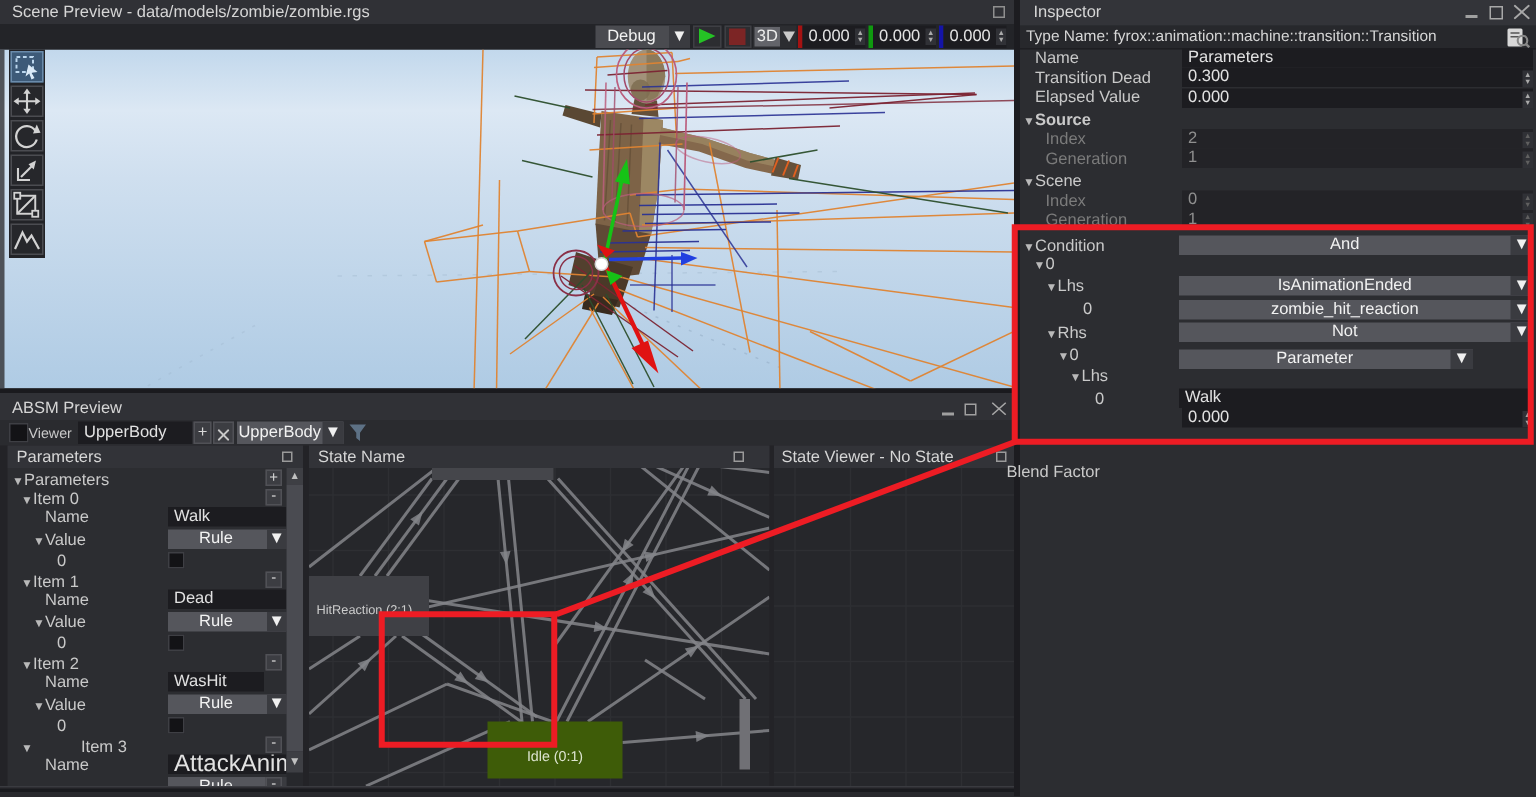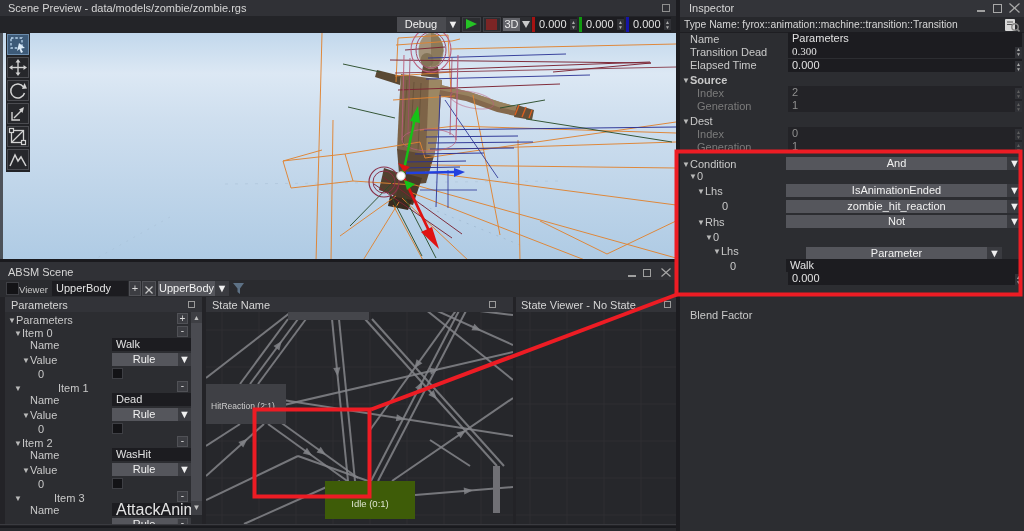--- a/index.html
+++ b/index.html
@@ -163,21 +163,21 @@
 <line x1="404" y1="145" x2="430" y2="200" stroke="#e01212" stroke-width="2.8"></line>
 <polygon points="421,199 432,194 439,216" fill="#e01212"></polygon>
 <polygon points="398,130 410,134 404,139" fill="#e01212"></polygon>
 <polygon points="404,147 415,151 407,157" fill="#16c216"></polygon>
 <circle cx="401" cy="143" r="4.2" fill="#ffffff" stroke="#d0d0d0"></circle>
 </svg>
   </div>
 <div class="abs" style="left:0;top:259px;width:676px;height:3px;background:#1a1a1e;"></div>
 
 <div class="hdr" style="left:0;top:262px;width:676px;height:18px;"></div>
-<div class="tw" style="left:8px;top:266px;">ABSM Scene</div>
+<div class="tw" style="left:8px;top:266px;">ABSM Preview</div>
 <div class="abs" style="left:628px;top:275px;width:8px;height:1.5px;background:#a0a0a0;"></div>
 <div class="abs" style="left:643px;top:269px;width:8px;height:8px;border:1px solid #a0a0a0;"></div>
 <svg class="abs" style="left:661px;top:268px;" width="10" height="9">
     <line x1="0.5" y1="0.5" x2="9.5" y2="8.5" stroke="#a8a8a8" stroke-width="1.1"></line>
     <line x1="9.5" y1="0.5" x2="0.5" y2="8.5" stroke="#a8a8a8" stroke-width="1.1"></line>
   </svg>
 
 <div class="abs" style="left:0;top:280px;width:676px;height:17px;background:#2a2b2f;"></div>
 <div class="abs" style="left:6px;top:282px;width:13px;height:13px;background:#131316;border:1px solid #3e3f44;"></div>
 <div class="t" style="left:19px;top:284px;font-size:9.5px;">Viewer</div>
@@ -211,34 +211,34 @@
     <div class="t" style="left:17px;top:15px;">Item 0</div>
  <div class="btn" style="left:172px;top:14px;width:11px;height:11px;font-size:10px;line-height:8px;">-</div>
  <div class="t" style="left:25px;top:27px;">Name</div>
  <div class="field" style="left:107px;top:26px;width:79px;height:13px;line-height:13px;">Walk</div>
  <div class="exp" style="left:17px;top:44px;">▼</div>
     <div class="t" style="left:25px;top:42px;">Value</div>
  <div class="drop" style="left:107px;top:41px;width:79px;height:13px;line-height:13px;">Rule<span class="da" style="width:13px;">▼</span></div>
  <div class="t" style="left:33px;top:56px;">0</div>
  <div class="abs" style="left:107px;top:56px;width:11px;height:11px;background:#131316;border:1px solid #3e3f44;"></div>
  <div class="exp" style="left:9px;top:72px;">▼</div>
-    <div class="t" style="left:17px;top:70px;margin-left:36px;">Item 1</div>
+    <div class="t" style="left:17px;top:70px;">Item 1</div>
  <div class="btn" style="left:172px;top:69px;width:11px;height:11px;font-size:10px;line-height:8px;">-</div>
  <div class="t" style="left:25px;top:82px;">Name</div>
  <div class="field" style="left:107px;top:81px;width:79px;height:13px;line-height:13px;">Dead</div>
  <div class="exp" style="left:17px;top:99px;">▼</div>
     <div class="t" style="left:25px;top:97px;">Value</div>
  <div class="drop" style="left:107px;top:96px;width:79px;height:13px;line-height:13px;">Rule<span class="da" style="width:13px;">▼</span></div>
  <div class="t" style="left:33px;top:111px;">0</div>
  <div class="abs" style="left:107px;top:111px;width:11px;height:11px;background:#131316;border:1px solid #3e3f44;"></div>
  <div class="exp" style="left:9px;top:127px;">▼</div>
     <div class="t" style="left:17px;top:125px;">Item 2</div>
  <div class="btn" style="left:172px;top:124px;width:11px;height:11px;font-size:10px;line-height:8px;">-</div>
  <div class="t" style="left:25px;top:137px;">Name</div>
- <div class="field" style="left:107px;top:136px;width:79px;height:13px;line-height:13px;">WasHit</div>
+ <div class="field" style="left:107px;top:136px;width:64px;height:13px;line-height:13px;">WasHit</div>
  <div class="exp" style="left:17px;top:154px;">▼</div>
     <div class="t" style="left:25px;top:152px;">Value</div>
  <div class="drop" style="left:107px;top:151px;width:79px;height:13px;line-height:13px;">Rule<span class="da" style="width:13px;">▼</span></div>
  <div class="t" style="left:33px;top:166px;">0</div>
  <div class="abs" style="left:107px;top:166px;width:11px;height:11px;background:#131316;border:1px solid #3e3f44;"></div>
  <div class="exp" style="left:9px;top:182px;">▼</div>
     <div class="t" style="left:17px;top:180px;margin-left:32px;">Item 3</div>
  <div class="btn" style="left:172px;top:179px;width:11px;height:11px;font-size:10px;line-height:8px;">-</div>
  <div class="t" style="left:25px;top:192px;">Name</div>
  <div class="field" style="left:107px;top:191px;width:79px;height:13px;line-height:13px;font-size:16px;">AttackAnimation</div>
@@ -356,31 +356,31 @@
     <rect x="1" y="1" width="10" height="12" fill="#d8d8d8" rx="1"></rect>
     <line x1="3" y1="4" x2="9" y2="4" stroke="#555" stroke-width="1"></line>
     <line x1="3" y1="6.5" x2="9" y2="6.5" stroke="#555" stroke-width="1"></line>
     <circle cx="11" cy="9" r="3.2" fill="none" stroke="#888" stroke-width="1.4"></circle>
     <line x1="13.2" y1="11.2" x2="15.5" y2="13.5" stroke="#888" stroke-width="1.6"></line>
   </svg>
 
 <div class="t" style="left:690px;top:33px;">Name</div>
 <div class="field" style="left:788px;top:32px;width:234px;height:13px;line-height:13px;">Parameters</div>
 <div class="t" style="left:690px;top:46px;">Transition Dead</div>
-<div class="field" style="left:788px;top:45px;width:234px;height:13px;line-height:13px;font-family:Liberation Serif, serif;">0.300<span class="spin" style="right:0;top:2px;">▲<br>▼</span></div>
-<div class="t" style="left:690px;top:59px;">Elapsed Time</div>
+<div class="field" style="left:788px;top:45px;width:234px;height:13px;line-height:13px;">0.300<span class="spin" style="right:0;top:2px;">▲<br>▼</span></div>
+<div class="t" style="left:690px;top:59px;">Elapsed Value</div>
 <div class="field" style="left:788px;top:59px;width:234px;height:13px;line-height:13px;">0.000<span class="spin" style="right:0;top:2px;">▲<br>▼</span></div>
 <div class="exp" style="left:682px;top:76px;">▼</div>
 <div class="t" style="left:690px;top:74px;font-weight:bold;">Source</div>
 <div class="t" style="left:697px;top:87px;color:#7b7b7b;">Index</div>
 <div class="dfield" style="left:788px;top:86px;width:234px;height:13px;line-height:13px;">2<span class="spin" style="right:0;top:2px;color:#606060;">▲<br>▼</span></div>
 <div class="t" style="left:697px;top:100px;color:#7b7b7b;">Generation</div>
 <div class="dfield" style="left:788px;top:99px;width:234px;height:13px;line-height:13px;">1<span class="spin" style="right:0;top:2px;color:#606060;">▲<br>▼</span></div>
 <div class="exp" style="left:682px;top:117px;">▼</div>
-<div class="t" style="left:690px;top:115px;">Dest</div>
+<div class="t" style="left:690px;top:115px;">Scene</div>
 <div class="t" style="left:697px;top:128px;color:#7b7b7b;">Index</div>
 <div class="dfield" style="left:788px;top:127px;width:234px;height:13px;line-height:13px;">0<span class="spin" style="right:0;top:2px;color:#606060;">▲<br>▼</span></div>
 <div class="t" style="left:697px;top:141px;color:#7b7b7b;">Generation</div>
 <div class="dfield" style="left:788px;top:140px;width:234px;height:13px;line-height:13px;">1<span class="spin" style="right:0;top:2px;color:#606060;">▲<br>▼</span></div>
 <div class="exp" style="left:682px;top:160px;">▼</div>
 <div class="t" style="left:690px;top:158px;">Condition</div>
 <div class="drop" style="left:786px;top:157px;width:236px;height:13px;line-height:13px;">And<span class="da" style="width:15px;">▼</span></div>
 <div class="exp" style="left:689px;top:172px;">▼</div>
 <div class="t" style="left:697px;top:170px;">0</div>
 <div class="exp" style="left:697px;top:187px;">▼</div>
@@ -388,24 +388,24 @@
 <div class="drop" style="left:786px;top:184px;width:236px;height:13px;line-height:13px;">IsAnimationEnded<span class="da" style="width:15px;">▼</span></div>
 <div class="t" style="left:722px;top:200px;">0</div>
 <div class="drop" style="left:786px;top:200px;width:236px;height:13px;line-height:13px;">zombie_hit_reaction<span class="da" style="width:15px;">▼</span></div>
 <div class="exp" style="left:697px;top:218px;">▼</div>
 <div class="t" style="left:705px;top:216px;">Rhs</div>
 <div class="drop" style="left:786px;top:215px;width:236px;height:13px;line-height:13px;">Not<span class="da" style="width:15px;">▼</span></div>
 <div class="exp" style="left:705px;top:233px;">▼</div>
 <div class="t" style="left:713px;top:231px;">0</div>
 <div class="exp" style="left:713px;top:247px;">▼</div>
 <div class="t" style="left:721px;top:245px;">Lhs</div>
-<div class="drop" style="left:786px;top:247px;width:196px;height:13px;line-height:13px;margin-left:20px;">Parameter<span class="da" style="width:15px;">▼</span></div>
+<div class="drop" style="left:786px;top:233px;width:196px;height:13px;line-height:13px;">Parameter<span class="da" style="width:15px;">▼</span></div>
 <div class="t" style="left:730px;top:260px;">0</div>
 <div class="field" style="left:786px;top:259px;width:236px;height:13px;line-height:13px;">Walk</div>
-<div class="t" style="left:690px;top:273px;margin-top:36px;">Blend Factor</div>
+<div class="t" style="left:671px;top:273px;margin-top:36px;">Blend Factor</div>
 <div class="field" style="left:788px;top:272px;width:234px;height:13px;line-height:13px;">0.000<span class="spin" style="right:0;top:2px;">▲<br>▼</span></div>
 
 <div class="abs" style="left:6px;top:33px;width:24px;height:139px;background:#222327;"></div>
 <div class="abs" style="left:7px;top:34px;width:22px;height:21px;background:#3d5a78;border:1px solid #6a8bab;">
 <svg width="20" height="19">
       <rect x="3" y="3" width="11" height="10" fill="none" stroke="#bcd7ee" stroke-width="1.3" stroke-dasharray="2.5,1.8"></rect>
       <polygon points="11,8 17,13 13,13.5 15,17 13,18 11.5,14 9,16" fill="#dbeaf7"></polygon>
     </svg></div>
 <div class="abs" style="left:7px;top:57px;width:22px;height:21px;background:#26272b;border:1px solid #4b4c51;">
 <svg width="20" height="19">

